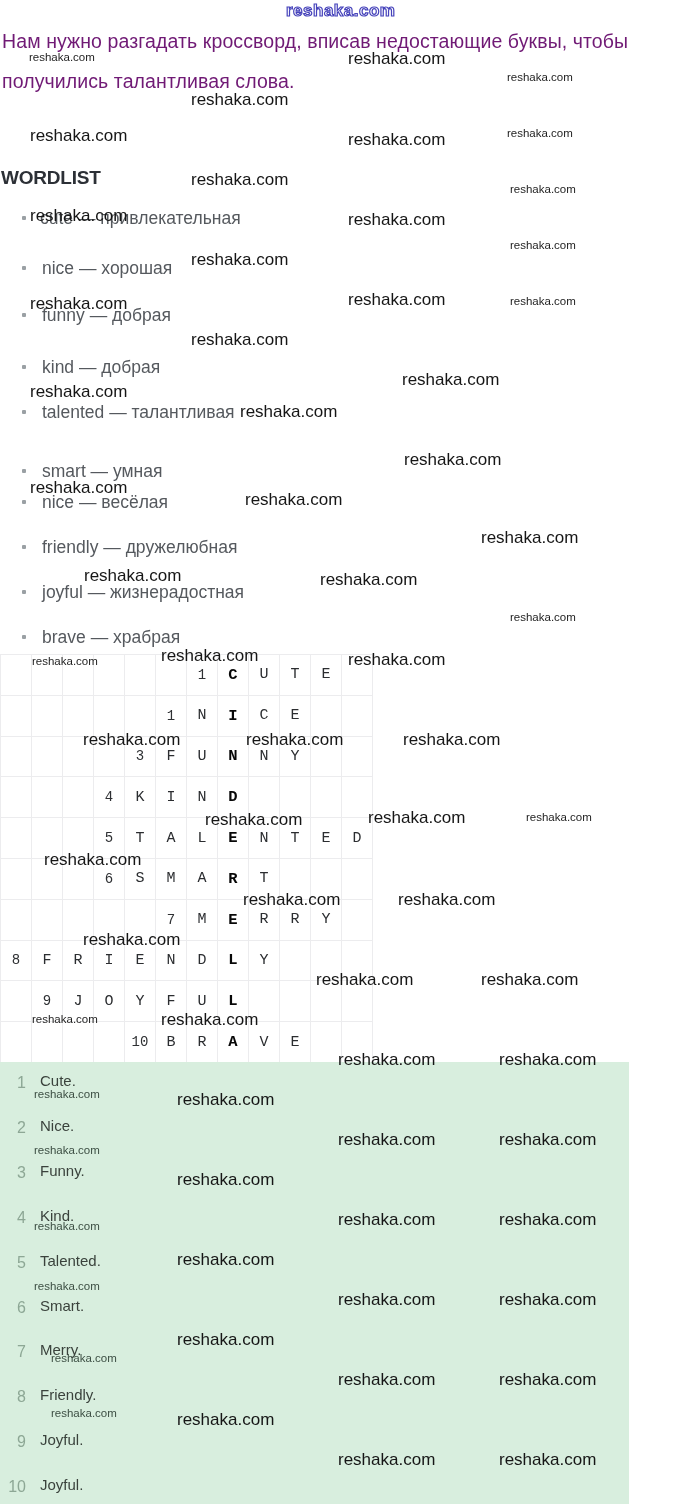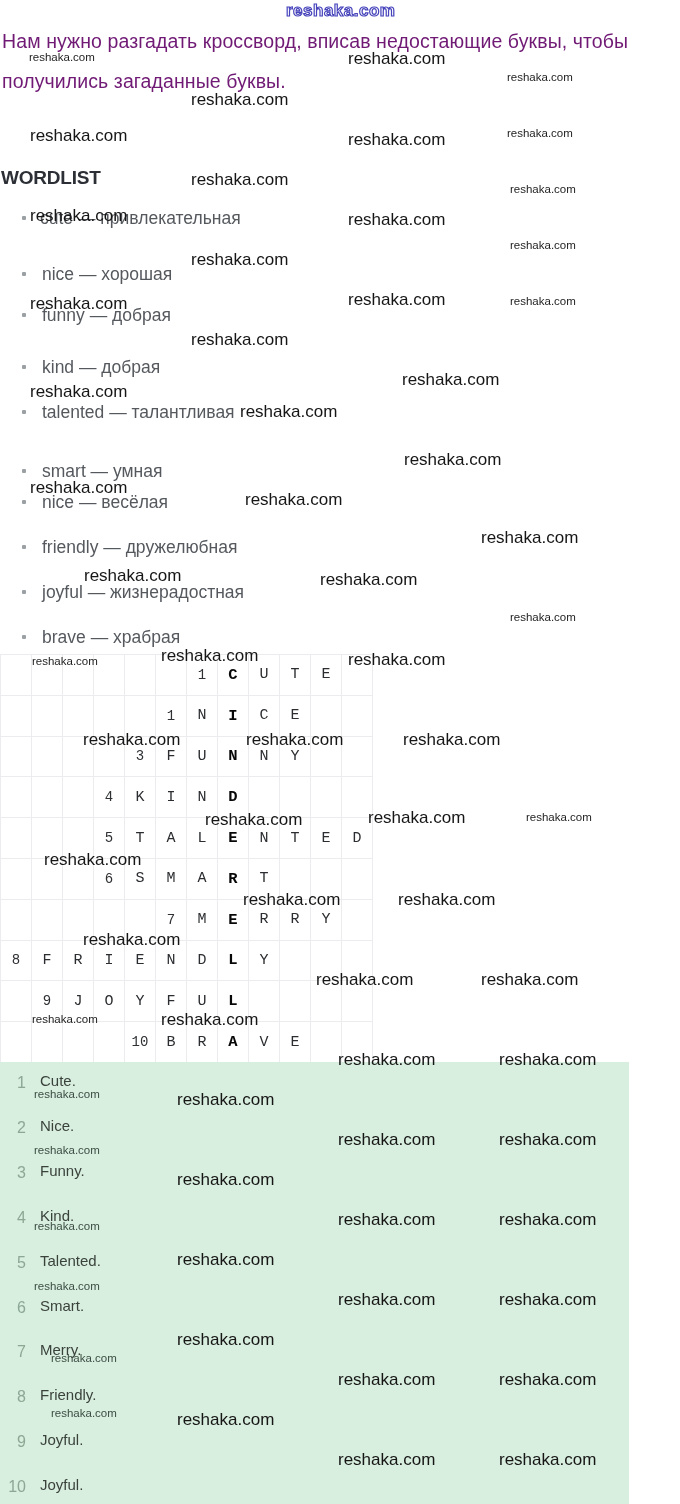--- a/index.html
+++ b/index.html
@@ -46,27 +46,27 @@
              font-size:16px; color:#8da795; top:2px; }
   .ans-word { position:absolute; left:40px; font-size:15px; color:#3a423c; }
 </style>
 </head>
 <body>
 
 <div id="canvas">
 
   <div>
     <div class="intro-line" style="top:30px">Нам нужно разгадать кроссворд, вписав недостающие буквы, чтобы</div>
-    <div class="intro-line" style="top:70px">получились загаданные буквы.</div>
+    <div class="intro-line" style="top:70px">получились талантливая слова.</div>
   </div>
 
   <div class="wl-title">WORDLIST</div>
   <div id="wordlist">
       <div class="wl-item" style="top: 208px; padding-left: 40px;">cute — привлекательная</div>
-      <div class="wl-item" style="top: 264px;">nice — хорошая</div>
+      <div class="wl-item" style="top: 258px;">nice — хорошая</div>
       <div class="wl-item" style="top: 305px;">funny — добрая</div>
       <div class="wl-item" style="top: 357px;">kind — добрая</div>
       <div class="wl-item" style="top: 402px;">talented — талантливая</div>
       <div class="wl-item" style="top: 453px; margin-top: 8px;">smart — умная</div>
       <div class="wl-item" style="top: 492px;">nice — весёлая</div>
       <div class="wl-item" style="top: 537px;">friendly — дружелюбная</div>
       <div class="wl-item" style="top: 582px;">joyful — жизнерадостная</div>
       <div class="wl-item" style="top: 627px;">brave — храбрая</div>
     </div>
 

